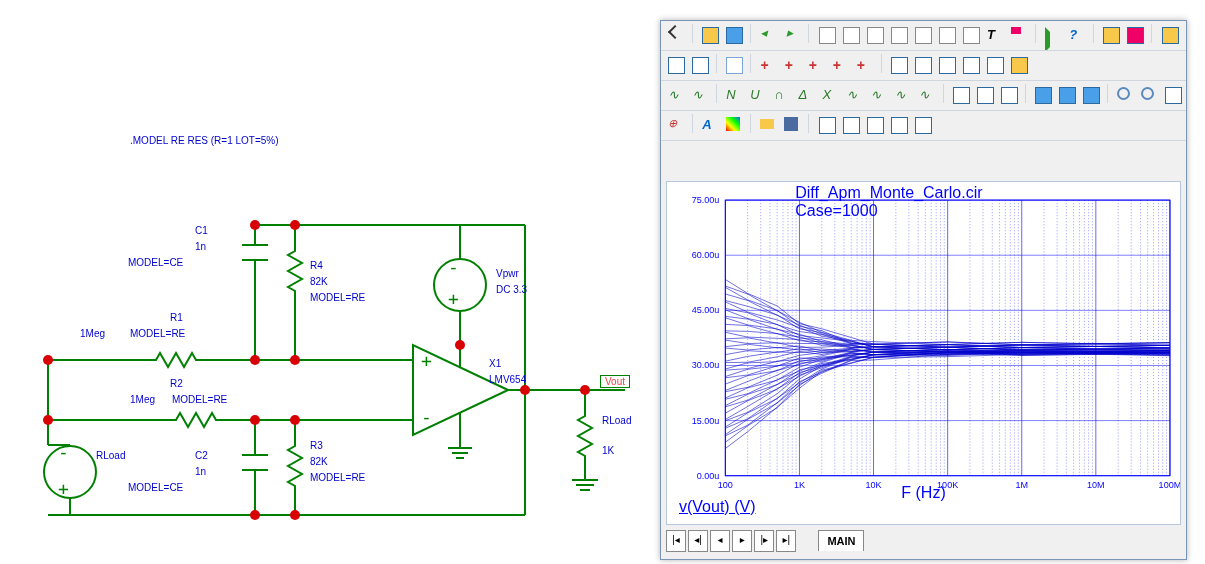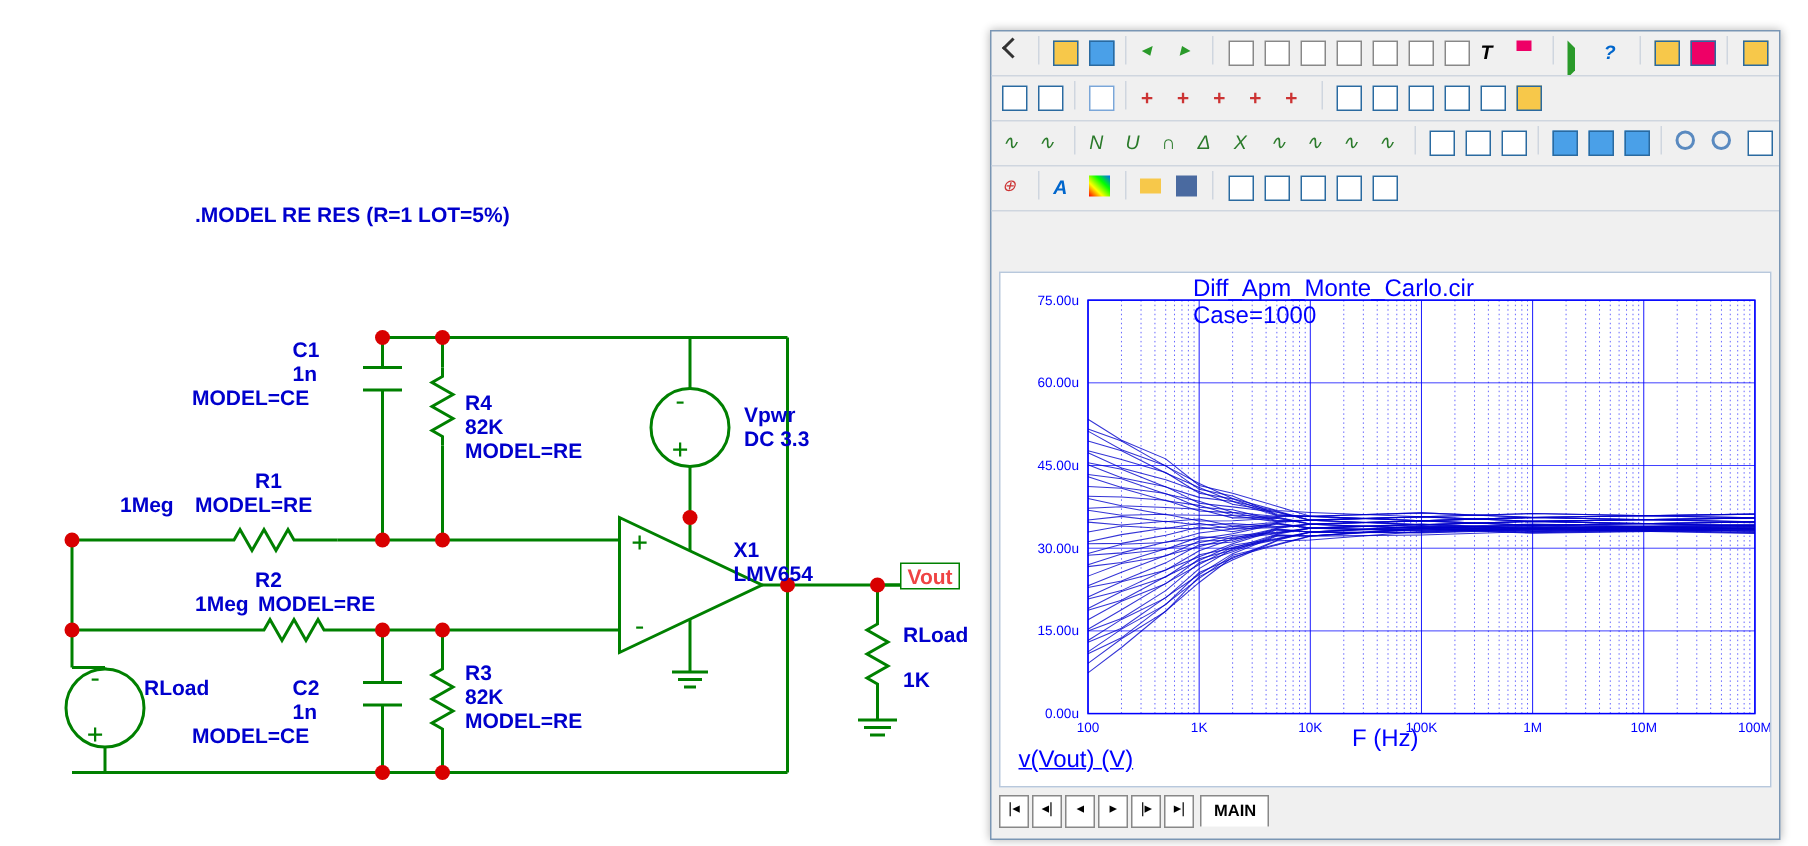--- a/index.html
+++ b/index.html
@@ -1,33 +1,33 @@
 <!DOCTYPE html>
 <html><head>
 <meta charset="utf-8">
 <style>
   body{margin:0;background:#fff;font-family:Arial,Helvetica,sans-serif;font-size:11px;width:1205px;height:564px;position:relative}
   .schematic{position:absolute;left:0;top:0;width:660px;height:564px}
   .schematic svg{position:absolute;left:0;top:0}
-  .lbl{position:absolute;color:#0000cd;font-size:14px;font-weight:bold;white-space:pre}
+  .lbl{position:absolute;color:#0000cd;font-size:10px;font-weight:normal;white-space:pre}
   .lbl.green{color:#ef4444}
   .window{position:absolute;left:660px;top:20px;width:525px;height:538px;border:1px solid #7a96b4;background:#f0f0f0;box-shadow:0 0 6px rgba(0,0,0,.3)}
   .titlebar{height:26px;background:linear-gradient(#e6eefb,#cfe0f5);border-bottom:1px solid #b8c8dc;position:relative}
   .titlebar .ic{display:inline-block;width:16px;height:16px;margin:5px 4px 0 6px;background:#2a7de1;vertical-align:top}
   .titlebar .t{display:inline-block;margin-top:5px;color:#3d5a80}
   .winbtns{position:absolute;right:4px;top:3px}
   .winbtns span{display:inline-block;width:30px;height:18px;border:1px solid #8ca4c0;background:linear-gradient(#eaf2fb,#d7e5f4);margin-left:2px;text-align:center;line-height:16px;color:#4a6a8a;font-size:12px}
   .toolbar{height:25px;border-bottom:1px solid #cfd6df;padding:2px 4px;white-space:nowrap;overflow:hidden}
   .tb{display:inline-block;width:19px;height:19px;border:1px solid transparent;margin:1px 0;vertical-align:top;position:relative}
   .tb i{position:absolute;left:2px;top:2px;width:15px;height:15px}
   .sep{display:inline-block;width:1px;height:19px;background:#cfd6df;margin:1px 3px;vertical-align:top}
   .plotarea{position:absolute;left:5px;top:160px;right:5px;bottom:34px;background:#fff;border:1px solid #b8c8dc}
   .status{position:absolute;left:5px;bottom:5px;height:24px;background:#f0f0f0}
   .navbtn{display:inline-block;width:18px;height:20px;border:1px solid #888;background:#fff;text-align:center;line-height:18px;font-size:10px;vertical-align:top;margin-right:-1px}
-  .tab{display:inline-block;height:20px;border:1px solid #888;border-bottom:none;background:#fff;padding:0 8px;line-height:20px;font-weight:bold;font-size:11px;vertical-align:top;margin-left:2px}
+  .tab{display:inline-block;height:20px;border:1px solid #888;border-bottom:none;background:#fff;padding:0 8px;line-height:20px;font-weight:bold;font-size:11px;vertical-align:top;margin-left:20px}
   .chart{position:absolute;left:0;top:0;right:0;bottom:0}
   .xlabel,.ylabel,.ctitle{position:absolute;color:#0000ff;font-size:16px}
   .xlabel{bottom:22px;left:50%;transform:translateX(-50%)}
   .ylabel{bottom:8px;left:12px;text-decoration:underline}
   .ctitle{top:2px;left:50%;transform:translateX(-50%)}
   
   .g-arrow{border:5px solid transparent;border-left-color:#2a9a2a;width:0;height:0;left:5px;top:4px}
   .g-box{background:#4aa0e8;border:1px solid #2a6aa0}
   .g-text{font-weight:bold;color:#000;font-size:13px;left:3px;top:1px}
   .g-cross{color:#c33;font-size:14px;left:3px;top:-1px;font-weight:bold}

